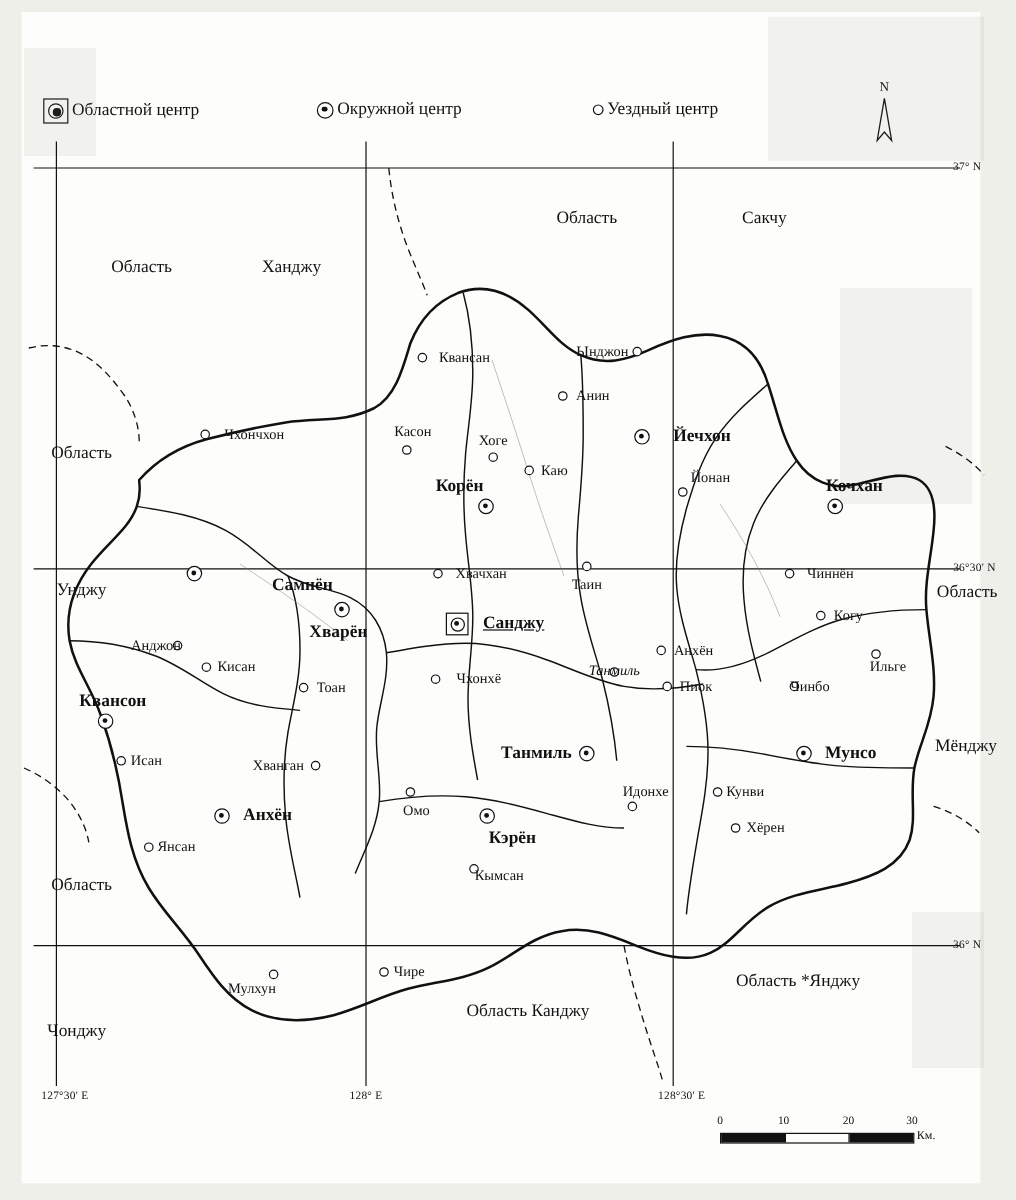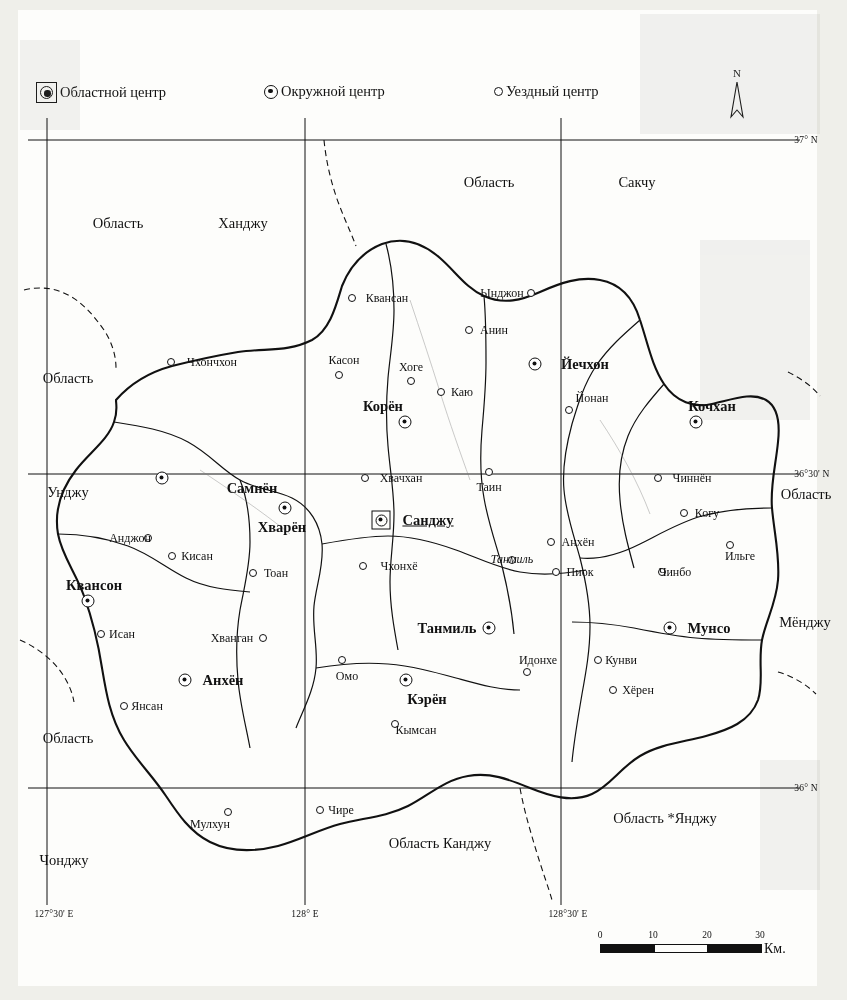--- a/index.html
+++ b/index.html
@@ -204,21 +204,21 @@
   #scale-bar .tick-label {
     position: absolute;
     top: 0;
     font-size: 9.5px;
     color: #111;
     transform: translateX(-50%);
   }
   #scale-bar .unit {
     position: absolute;
     left: 164px; top: 11px;
-    font-size: 14px;
+    font-size: 10px;
     color: #111;
   }
 </style>
 </head>
 <body>
 
 <div id="map-root">
 
   <div class="paper-edge left"></div>
   <div class="paper-edge right"></div>

